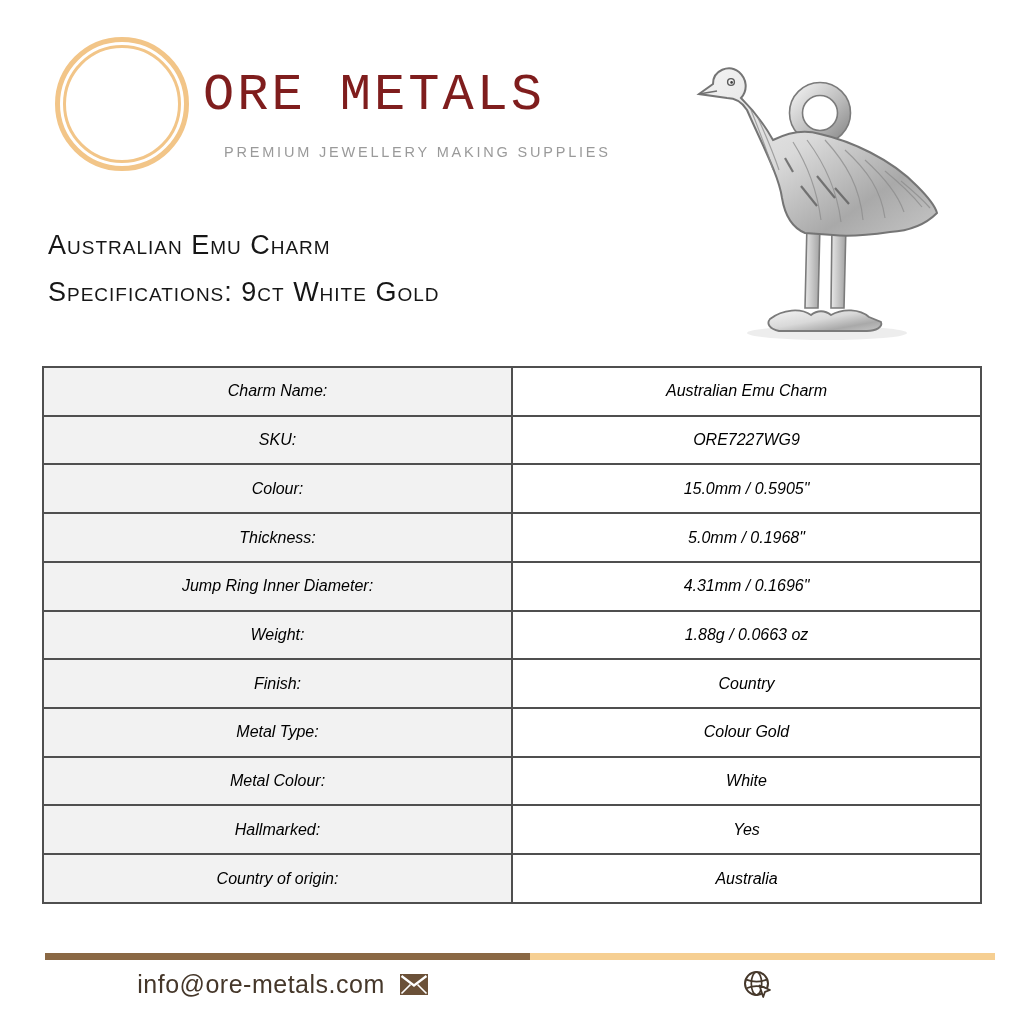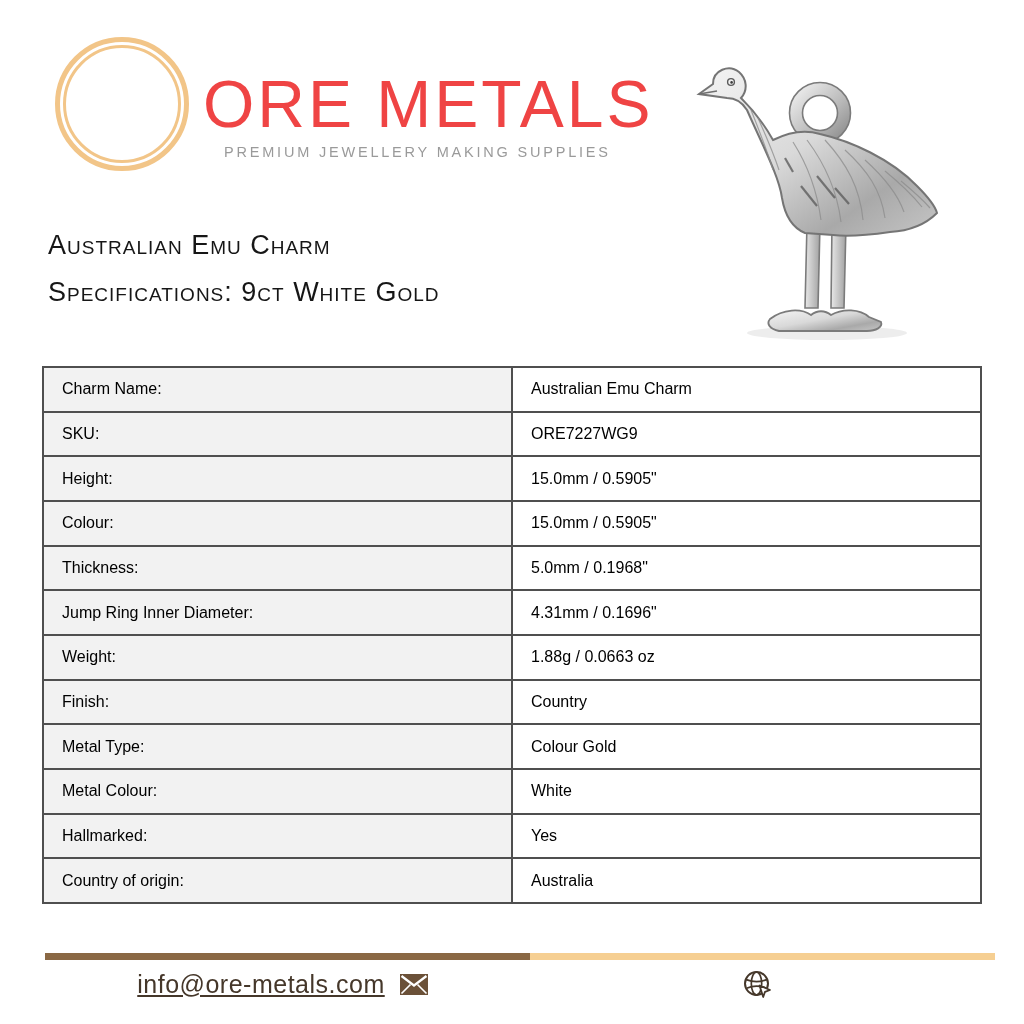--- a/index.html
+++ b/index.html
@@ -12,22 +12,22 @@
   .logo-ring-outer {
     position:absolute; left:55px; top:37px; width:124px; height:124px;
     border:5px solid #f2c588; border-radius:50%;
   }
   .logo-ring-inner {
     position:absolute; left:3px; top:3px; right:3px; bottom:3px;
     border:3px solid #f2c588; border-radius:50%;
   }
   .brand-name {
     position:absolute; left:203px; top:66px;
-    font-family:Liberation Sans, sans-serif; font-weight:400;
-    font-size:66px; letter-spacing:3px; color:#ef4444; white-space:nowrap;
+    font-family:Liberation Mono, monospace; font-weight:400;
+    font-size:52px; letter-spacing:3px; color:#7f1d1d; white-space:nowrap;
   }
   .brand-tagline {
     position:absolute; left:224px; top:144px;
     font-size:14.5px; letter-spacing:2.8px; color:#9a9a9a; white-space:nowrap;
   }
 
   
   .product-title {
     position:absolute; left:48px; top:222px;
     font-size:27px; line-height:47px; letter-spacing:1px;
@@ -37,38 +37,38 @@
   
   .charm-figure { position:absolute; left:655px; top:38px; width:310px; height:312px; }
 
   
   .spec-table {
     position:absolute; left:42px; top:366px; width:940px; height:538px;
     border-collapse:collapse; table-layout:fixed;
     font-size:16px; color:#000;
   }
   .spec-table td {
-    border:2px solid #4f4f4f; text-align:left; vertical-align:middle;
-    padding:0 18px; overflow:hidden;
+    border:2px solid #4f4f4f; text-align:center; vertical-align:middle;
+    padding:0 18px; overflow:hidden;font-style:italic;
   }
   .spec-table td.label-cell { background:#f2f2f2; }
   .spec-table td.value-cell { background:#ffffff; }
 
   
   .footer-divider { position:absolute; left:45px; top:953px; width:950px; height:7px; display:flex; }
   .footer-divider .seg-brown { width:485px; height:100%; background:#8a6844; }
   .footer-divider .seg-tan   { flex:1; height:100%; background:#f6cf92; }
 
   .footer-row {
     position:absolute; left:45px; top:963px; width:950px; height:42px;
     display:flex; align-items:center;
   }
   .footer-cell {
     flex:1; display:flex; align-items:center; justify-content:center; gap:15px;
-    font-size:25px; color:#45372a; letter-spacing:0.5px;text-decoration:underline;
+    font-size:25px; color:#45372a; letter-spacing:0.5px;
   }
   .footer-cell .contact-text { white-space:nowrap; cursor:pointer; }
   .icon-box { display:flex; align-items:center; }
 </style>
 </head>
 <body>
 
 <div class="page">
 
   <div class="logo-ring-outer">
@@ -157,24 +157,20 @@
 
   <table class="spec-table">
     <tbody>
         <tr>
           <td class="label-cell">Charm Name:</td>
           <td class="value-cell">Australian Emu Charm</td>
         </tr>
         <tr>
           <td class="label-cell">SKU:</td>
           <td class="value-cell">ORE7227WG9</td>
-        </tr>
-        <tr>
-          <td class="label-cell">Height:</td>
-          <td class="value-cell">15.0mm / 0.5905"</td>
         </tr>
         <tr>
           <td class="label-cell">Colour:</td>
           <td class="value-cell">15.0mm / 0.5905"</td>
         </tr>
         <tr>
           <td class="label-cell">Thickness:</td>
           <td class="value-cell">5.0mm / 0.1968"</td>
         </tr>
         <tr>

